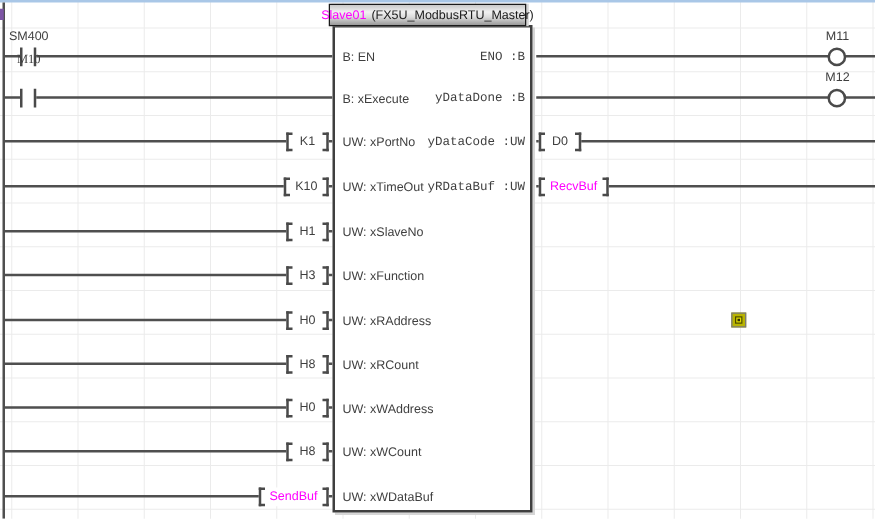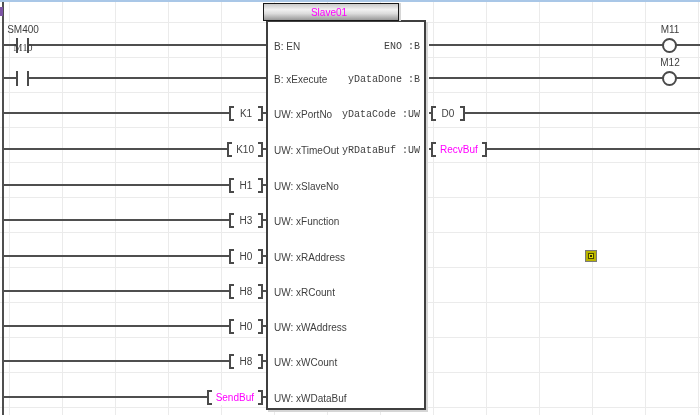--- a/index.html
+++ b/index.html
@@ -19,21 +19,21 @@
   .dev-label{position:absolute;font-size:10px;color:#3f3f3f;white-space:nowrap;transform:translateX(-50%);z-index:2;}
   .contact{position:absolute;width:13px;height:15px;background:#fff;border-left:2px solid #4a4a4a;border-right:2px solid #4a4a4a;box-sizing:border-box;z-index:2;}
   .coil{position:absolute;width:15px;height:15px;background:#fff;border:2px solid #4a4a4a;border-radius:50%;box-sizing:border-box;z-index:2;}
   .opbox{position:absolute;display:flex;align-items:stretch;height:15px;background:#fff;z-index:2;}
   .brk{width:5px;border:2px solid #4a4a4a;box-sizing:border-box;}
   .brk.l{border-right:none;}
   .brk.r{border-left:none;}
   .opval{font-size:10px;line-height:15px;padding:0 4px;color:#3f3f3f;min-width:16px;text-align:center;white-space:nowrap;}
   .opval.magenta{color:#ff00ff;}
   .fblock{position:absolute;left:266px;top:20px;width:160px;height:390px;background:#ffffff;border:2px solid #3f3f3f;box-sizing:border-box;box-shadow:2px 2px 0 #d6d6d6;z-index:2;}
-  .fb-header{position:absolute;left:263px;top:3px;width:136px;height:18px;border:1px solid #1a1a1a;box-sizing:border-box;background:linear-gradient(180deg,#c9c9c9 0%,#f1f1f1 35%,#dcdcdc 60%,#999999 100%);z-index:3;display:flex;align-items:center;justify-content:center;white-space:nowrap;font-size:10px;box-shadow:2px 0 0 #d6d6d6;}
+  .fb-header{position:absolute;left:263px;top:3px;width:158px;height:18px;border:1px solid #1a1a1a;box-sizing:border-box;background:linear-gradient(180deg,#c9c9c9 0%,#f1f1f1 35%,#dcdcdc 60%,#999999 100%);z-index:3;display:flex;align-items:center;justify-content:center;white-space:nowrap;font-size:10px;box-shadow:2px 0 0 #d6d6d6;}
   .fb-header .inst{color:#ff00ff;margin-right:4px;}
   .fb-header .type{color:#1a1a1a;}
   .pin{position:absolute;font-size:10px;line-height:14px;color:#3f3f3f;white-space:nowrap;}
   .pin.right{text-align:right;font-family:Liberation Mono, monospace;}
   .cursor-marker{position:absolute;left:585px;top:250px;width:12px;height:12px;border:1px solid #7a7a7a;background:#b9b400;box-sizing:border-box;z-index:4;display:flex;align-items:center;justify-content:center;}
   .cursor-marker .ring{width:6px;height:6px;border:1px solid #4a4800;background:#e0dc00;box-sizing:border-box;display:flex;align-items:center;justify-content:center;}
   .cursor-marker .dot{width:2px;height:2px;background:#323000;}
 </style>
 </head>
 <body>
@@ -137,20 +137,21 @@
       <div class="pin" style="top: 334px; left: 6px;">UW: xWCount</div>
       <div class="pin" style="top: 370px; left: 6px;">UW: xWDataBuf</div>
       <div class="pin right" style="top: 18px; right: 4px;">ENO :B</div>
       <div class="pin right" style="top: 51px; right: 4px;">yDataDone :B</div>
       <div class="pin right" style="top: 86px; right: 4px;">yDataCode :UW</div>
       <div class="pin right" style="top: 122px; right: 4px;">yRDataBuf :UW</div>
     </div>
 
   <div class="fb-header">
     <span class="inst">Slave01</span>
+    <span class="type">(FX5U_ModbusRTU_Master)</span>
   </div>
 
   <div class="cursor-marker">
     <div class="ring">
       <div class="dot"></div>
     </div>
   </div>
 </div>
 
 </body></html>

